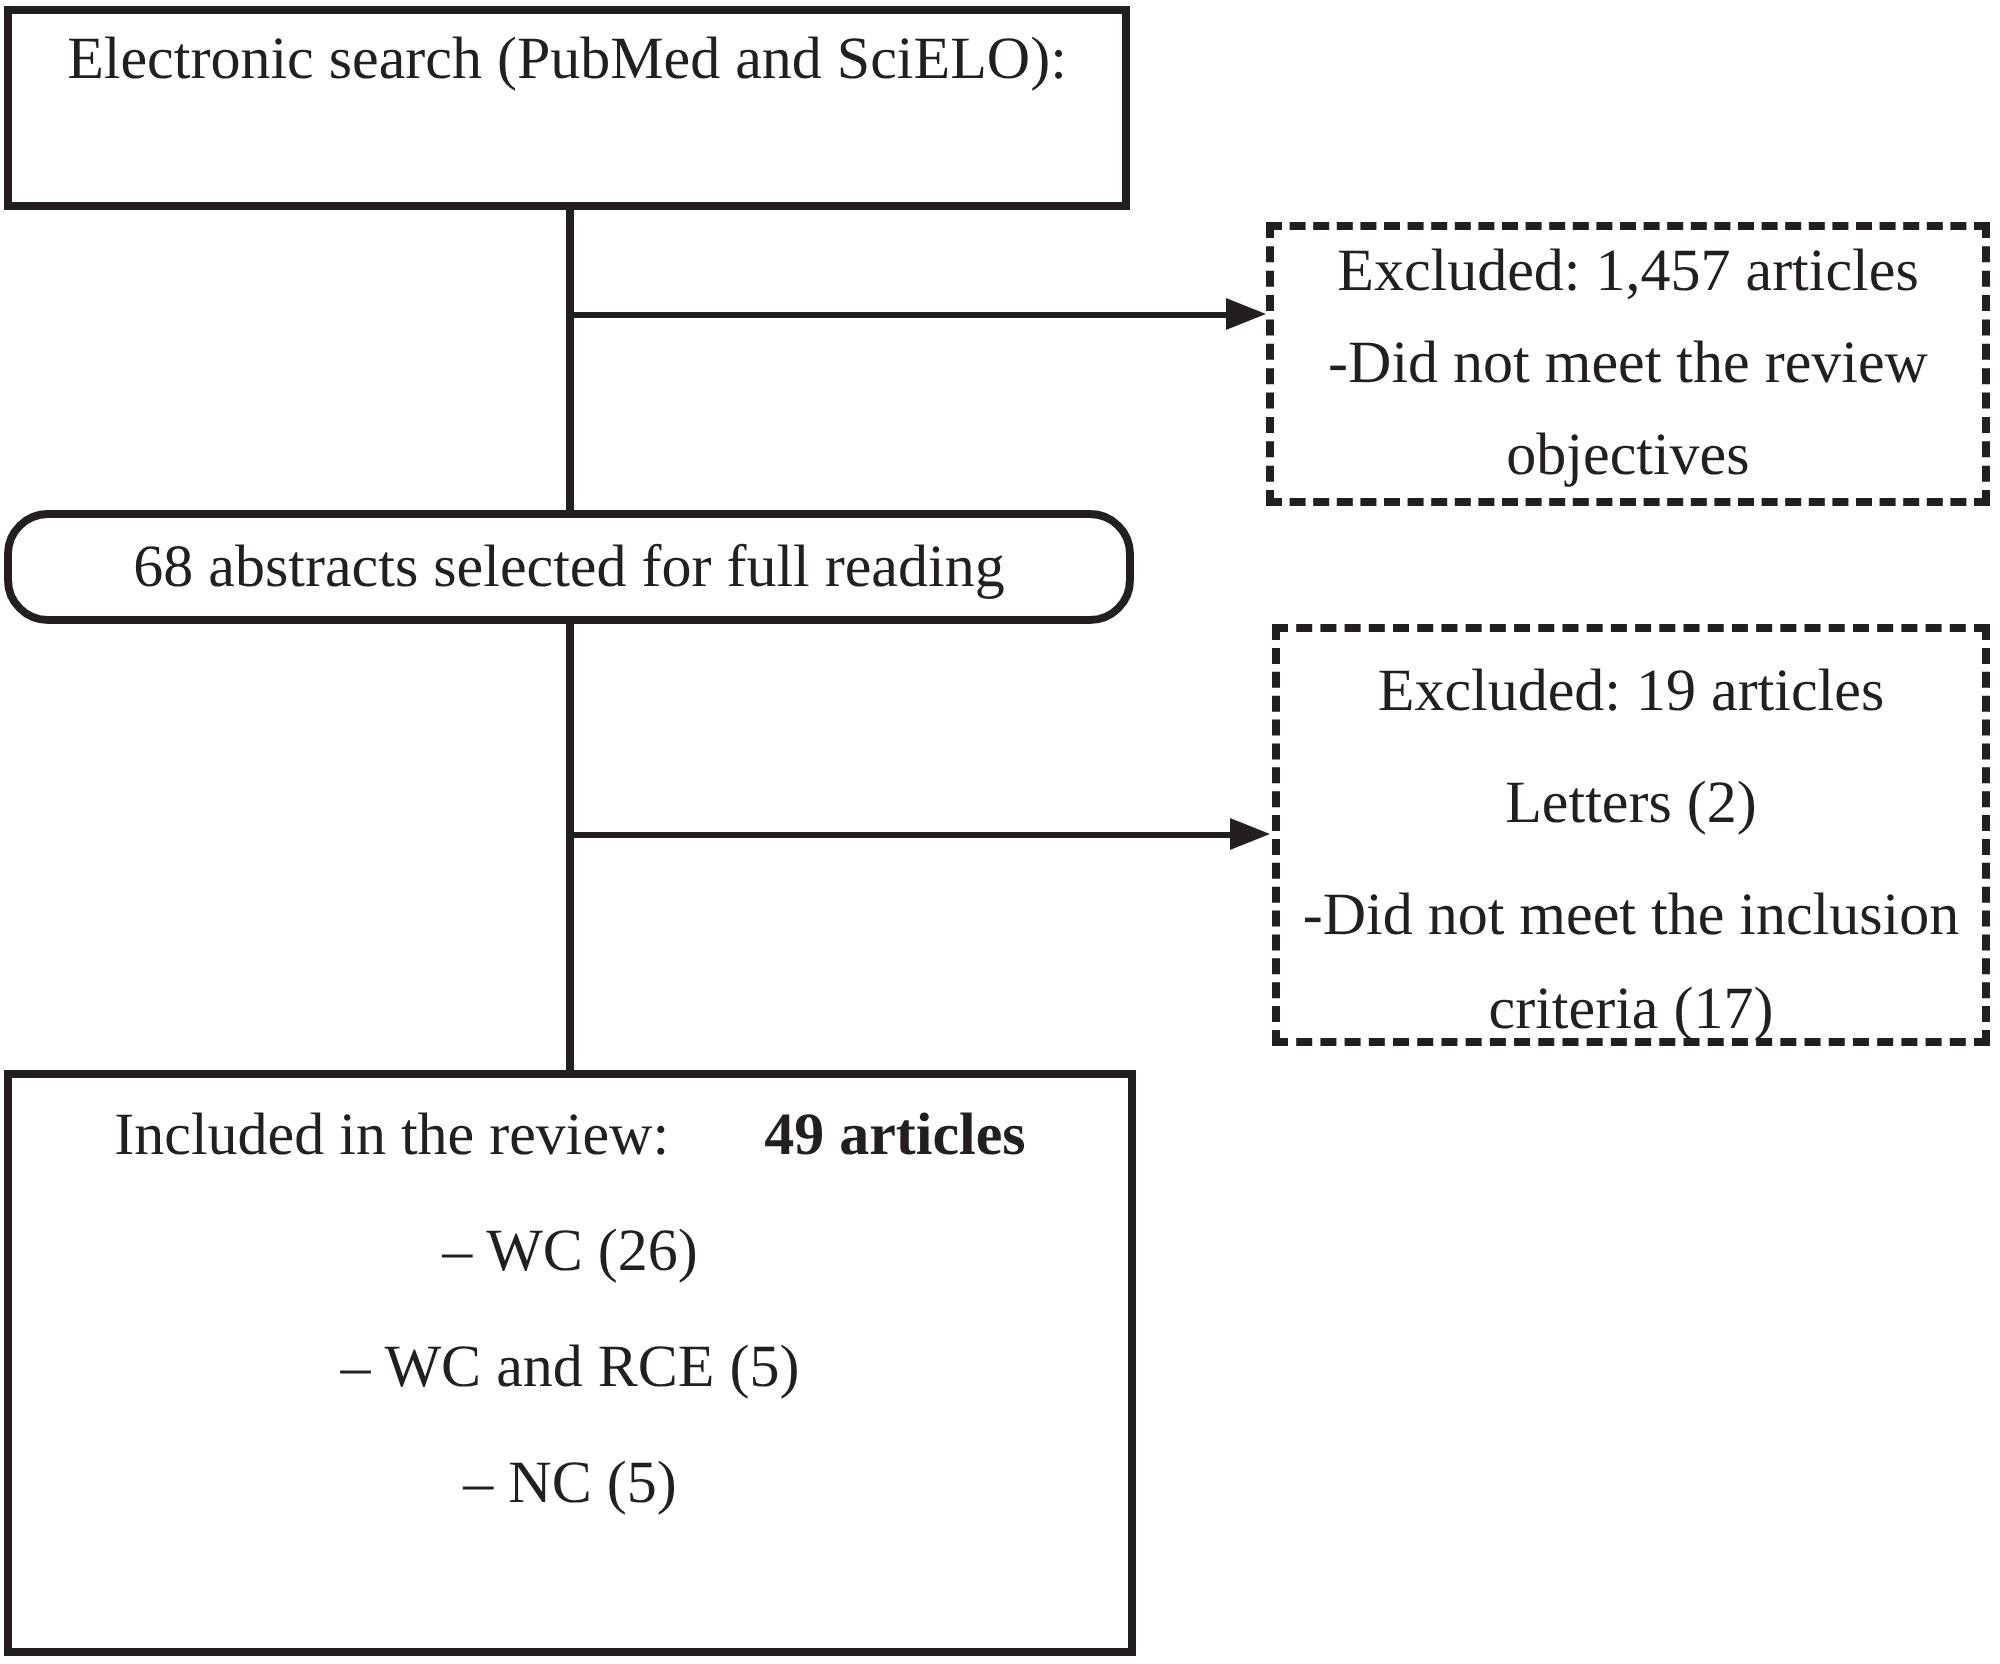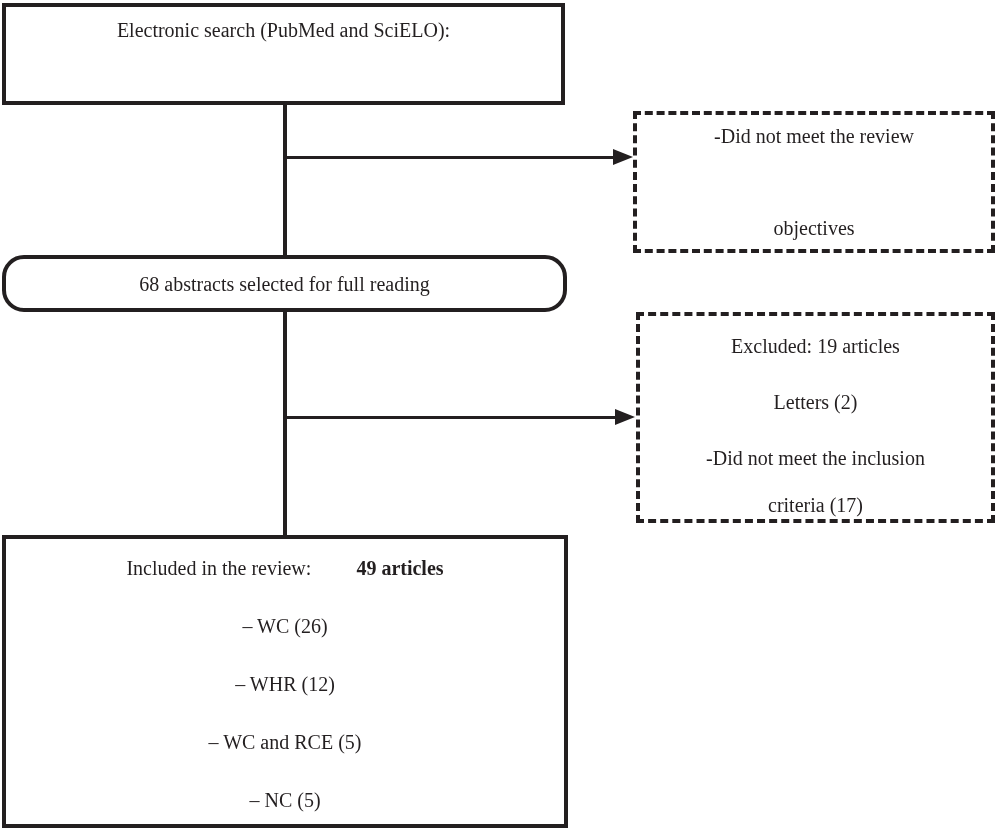--- a/index.html
+++ b/index.html
@@ -9,21 +9,21 @@
   }
   * { box-sizing: border-box; }
 
   .canvas {
     position: relative;
     width: 1000px;
     height: 832px;
     background: #ffffff;
     font-family: "Liberation Serif", "DejaVu Serif", serif;
     color: #231f20;
-    font-size: 20px;
+    font-size: 30px;
     overflow: hidden;
   }
 
   .node {
     position: absolute;
     background: #ffffff;
     text-align: center;
   }
   .solid-box  { border: 4px solid #231f20; }
   .dashed-box { border: 4px dashed #231f20; }
@@ -105,20 +105,21 @@
   <div class="node solid-box box-search">
     <div>Electronic search (PubMed and SciELO):</div>
   </div>
 
   <div class="v-line v-line-1"></div>
 
   <div class="h-line h-line-1"></div>
   <div class="arrowhead arrowhead-1"></div>
 
   <div class="node dashed-box box-excluded-1">
+    <div>Excluded: 1,457 articles</div>
     <div>-Did not meet the review</div>
     <div>objectives</div>
   </div>
 
   <div class="node solid-box box-abstracts">
     <div>68 abstracts selected for full reading</div>
   </div>
 
   <div class="v-line v-line-2"></div>
 
@@ -130,18 +131,17 @@
     <div class="ln">Letters (2)</div>
     <div class="ln">-Did not meet the inclusion</div>
     <div class="ln-wrap">criteria (17)</div>
   </div>
 
   <div class="node solid-box box-included">
     <div class="ln">
       <span>Included in the review: </span><span class="bold">49 articles</span>
     </div>
     <div class="ln">– WC (26)</div>
-    <div class="ln">– WHR (12)</div>
     <div class="ln">– WC and RCE (5)</div>
     <div class="ln">– NC (5)</div>
   </div>
 
 </div>
 
 </body></html>

